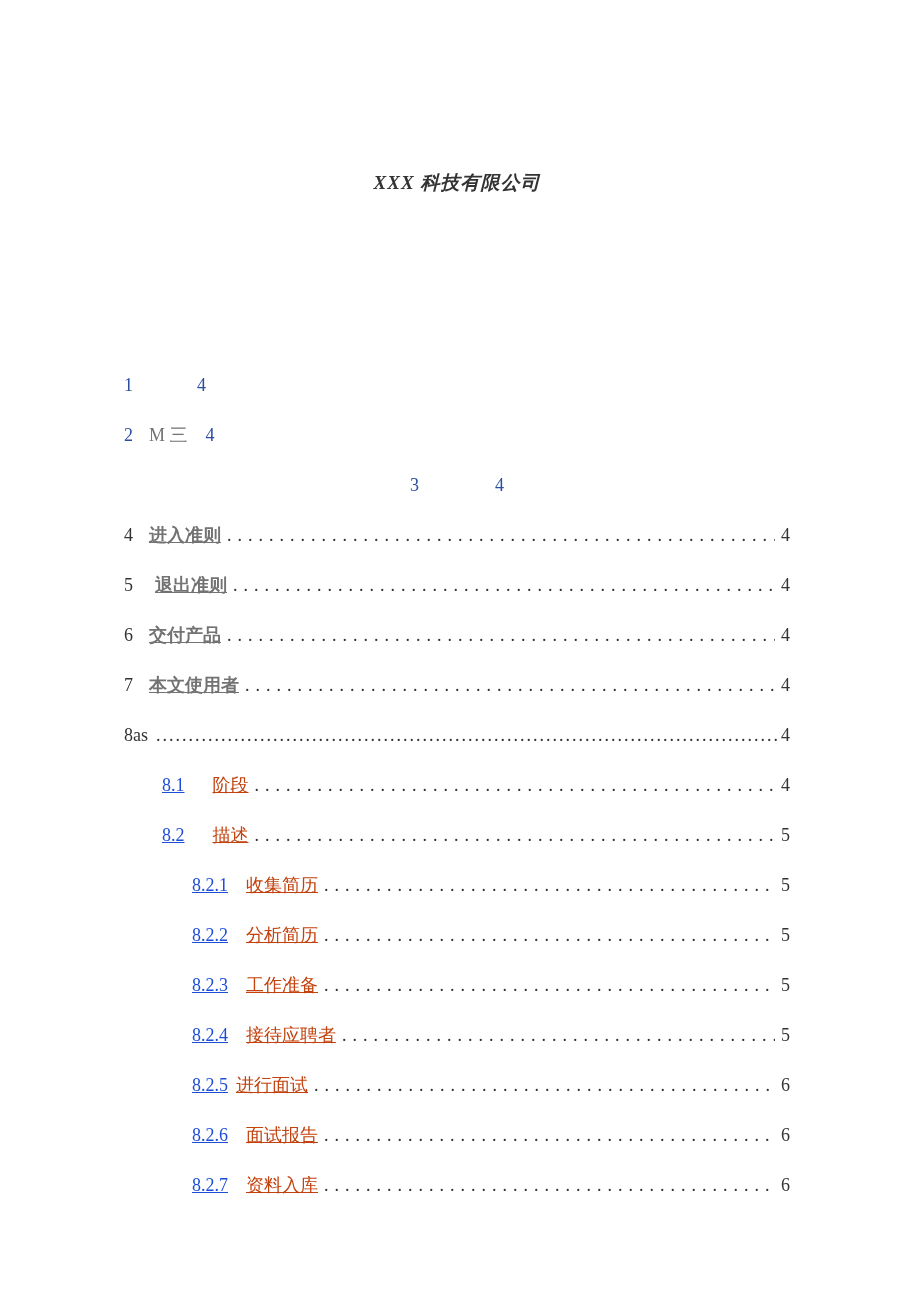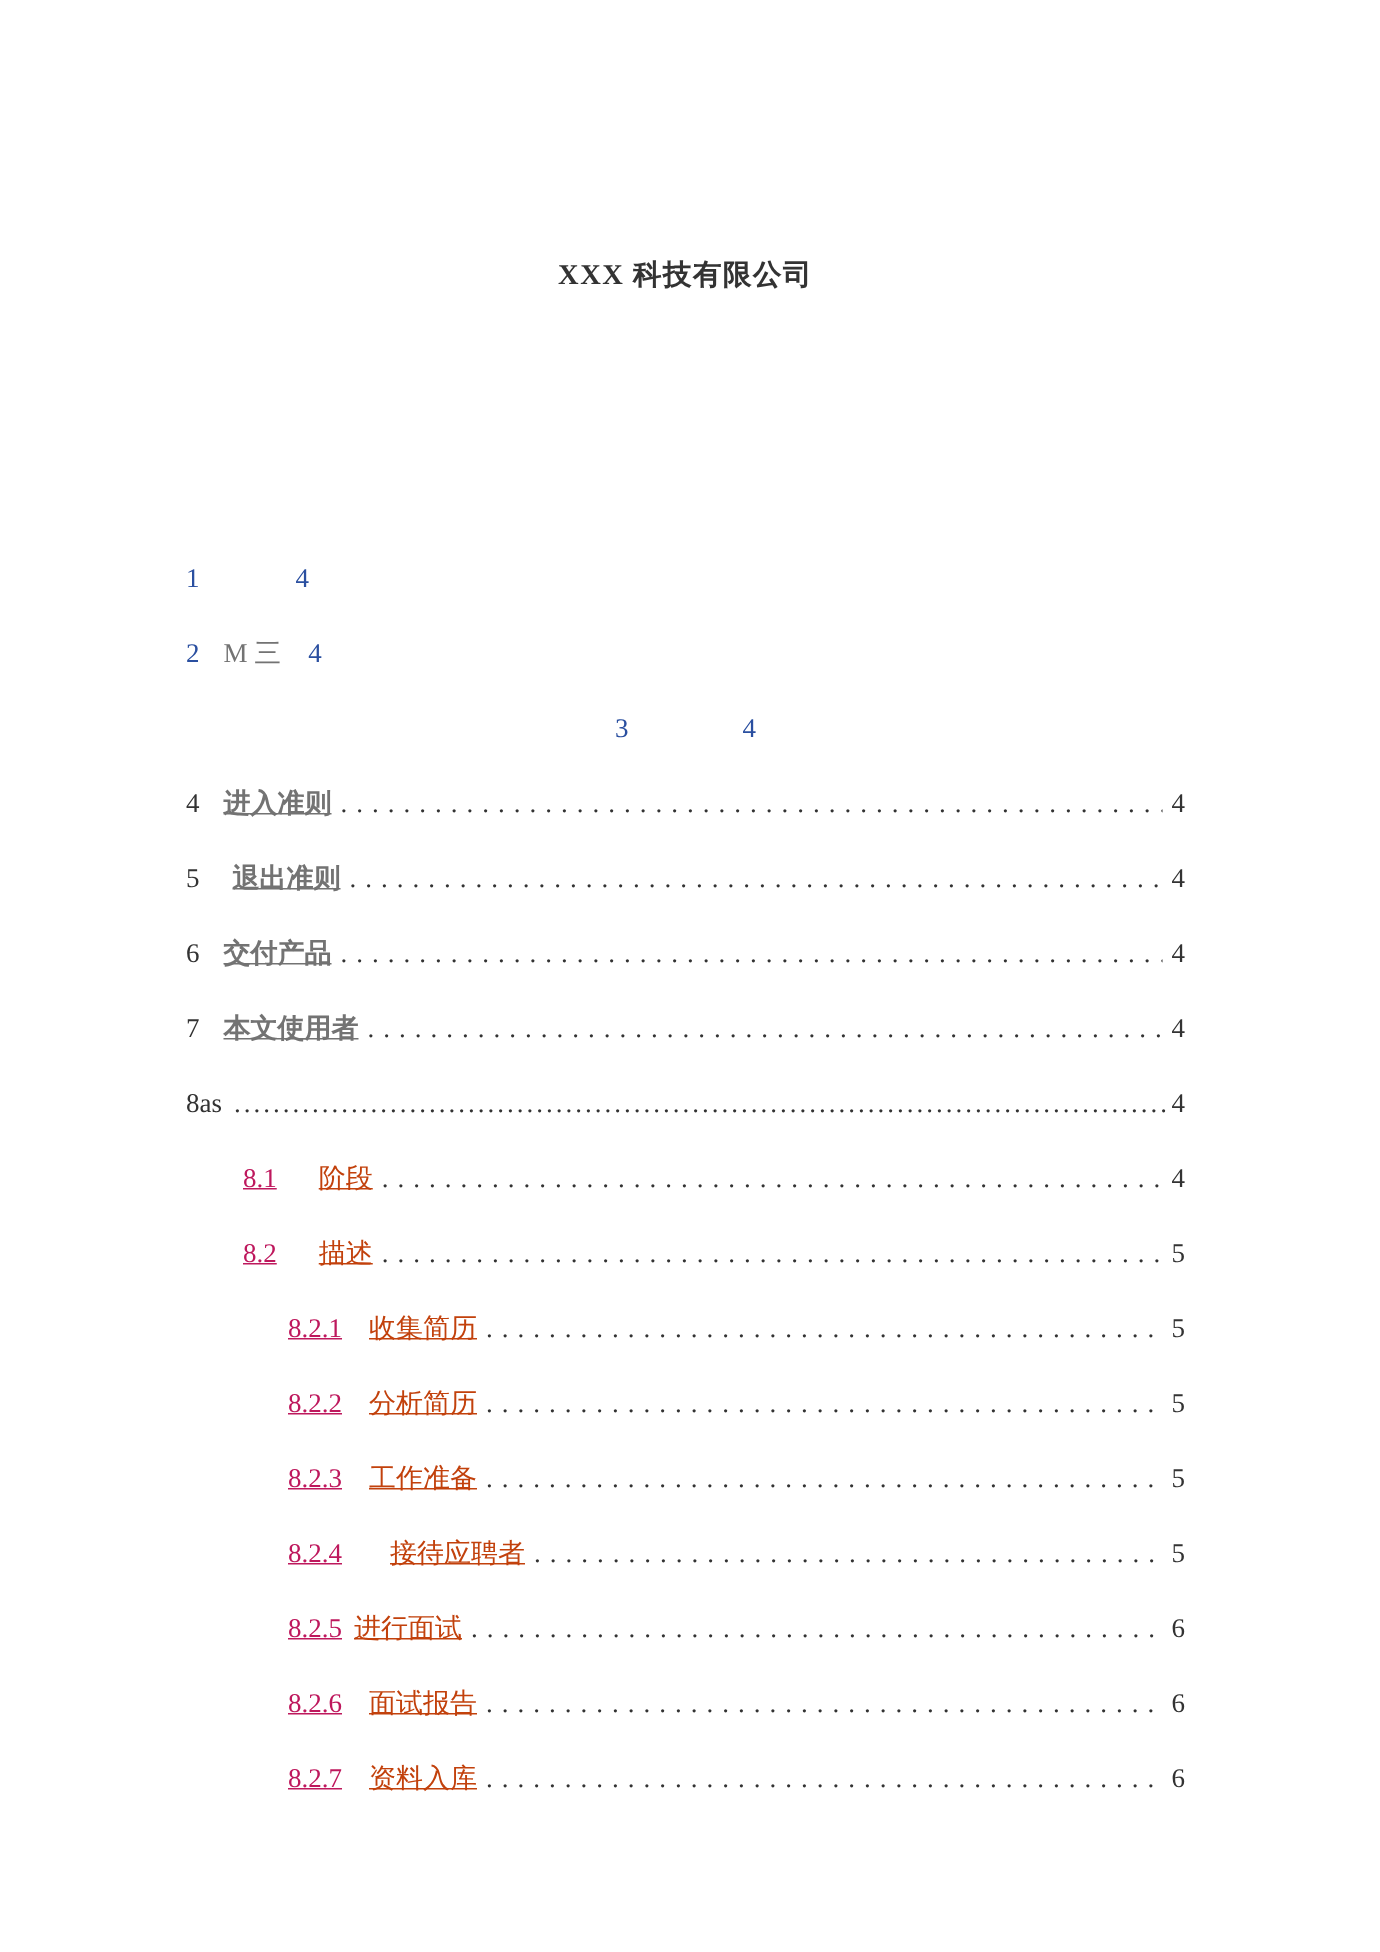--- a/index.html
+++ b/index.html
@@ -1,34 +1,34 @@
 <!DOCTYPE html>
 <html><head>
 <meta charset="utf-8">
 <style>
   html,body{margin:0;padding:0;background:#fff;font-family:"Times New Roman","SimSun","宋体",serif;color:#333;}
   .page{width:920px;height:1301px;box-sizing:border-box;padding:120px 130px 0 124px;position:relative;}
-  .title{text-align:center;font-weight:bold;font-size:19px;margin-top:50px;margin-bottom:180px;letter-spacing:1px;}
+  .title{text-align:center;font-weight:bold;font-size:19px;margin-top:50px;margin-bottom:180px;letter-spacing:1px;font-style:italic;}
   .toc{font-size:18px;line-height:1;}
   .row{display:flex;align-items:baseline;margin-bottom:32px;white-space:nowrap;}
   .row.centered{justify-content:center;}
   .num{color:#2a4fa0;margin-right:16px;font-family:"Times New Roman",serif;}
   .num.black{color:#333;}
   .label{color:#737373;}
   .label.link{text-decoration:underline;font-weight:bold;}
   .gap{display:inline-block;}
   .page-no{color:#333;font-family:"Times New Roman",serif;}
   .page-no.blue{color:#2a4fa0;}
   .dots{flex:1;overflow:hidden;letter-spacing:6px;color:#333;margin:0 6px;}
   .dots::after{content:"..................................................................................................";}
   .dots-fine{flex:1;overflow:hidden;letter-spacing:2px;color:#333;margin:0 4px;}
   .dots-fine::after{content:"..........................................................................................................................................................";}
   .indent1{padding-left:38px;}
   .indent2{padding-left:68px;}
-  .sub-num{color:#be185d;text-decoration:underline;font-family:"Times New Roman",serif;margin-right:28px;}
+  .sub-num{color:#1d4ed8;text-decoration:underline;font-family:"Times New Roman",serif;margin-right:28px;}
   .sub-label{color:#c2410c;text-decoration:underline;}
   .spacer{display:inline-block;width:6px;}
 </style>
 </head>
 <body>
 
 <div class="page">
 
   <div class="title">XXX 科技有限公司</div>
 
@@ -117,21 +117,21 @@
     </div>
 
     <div class="row indent2">
       <span class="sub-num" style="margin-right:18px">8.2.3</span>
       <span class="sub-label">工作准备</span>
       <span class="dots"></span>
       <span class="page-no">5</span>
     </div>
 
     <div class="row indent2">
-      <span class="sub-num" style="margin-right:32px">8.2.4</span>
+      <span class="sub-num" style="margin-right:18px">8.2.4</span>
       <span class="sub-label">接待应聘者</span>
       <span class="dots"></span>
       <span class="page-no">5</span>
     </div>
 
     <div class="row indent2">
       <span class="sub-num" style="margin-right:8px">8.2.5</span>
       <span class="sub-label">进行面试</span>
       <span class="dots"></span>
       <span class="page-no">6</span>

